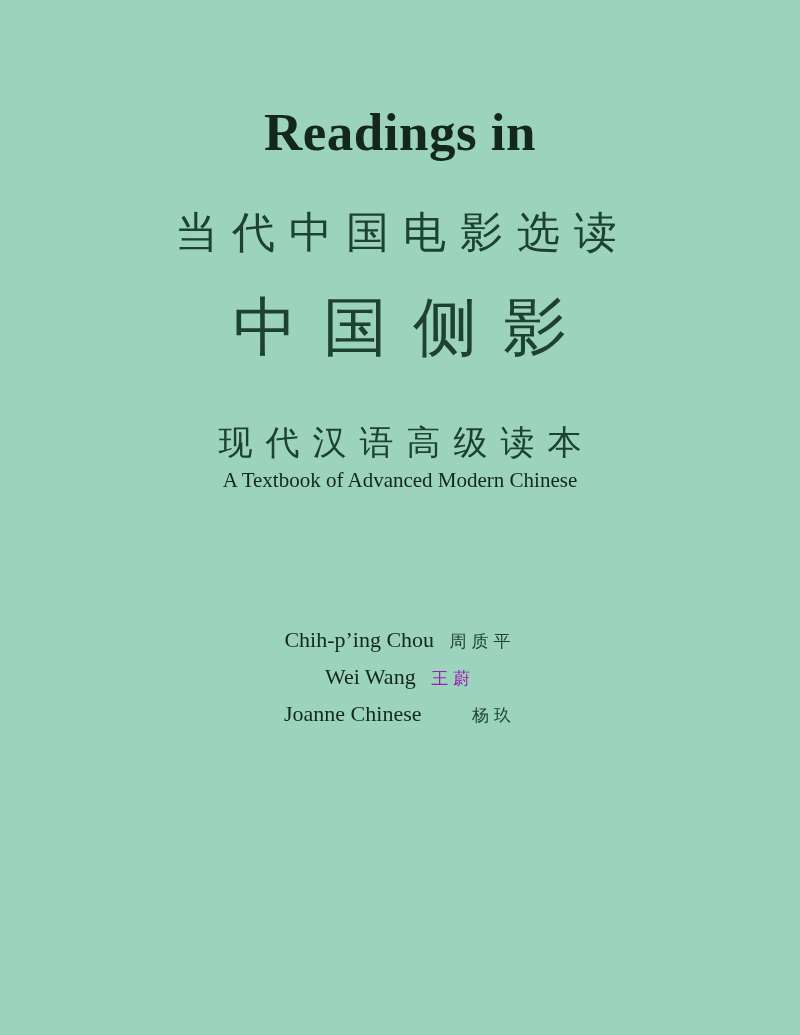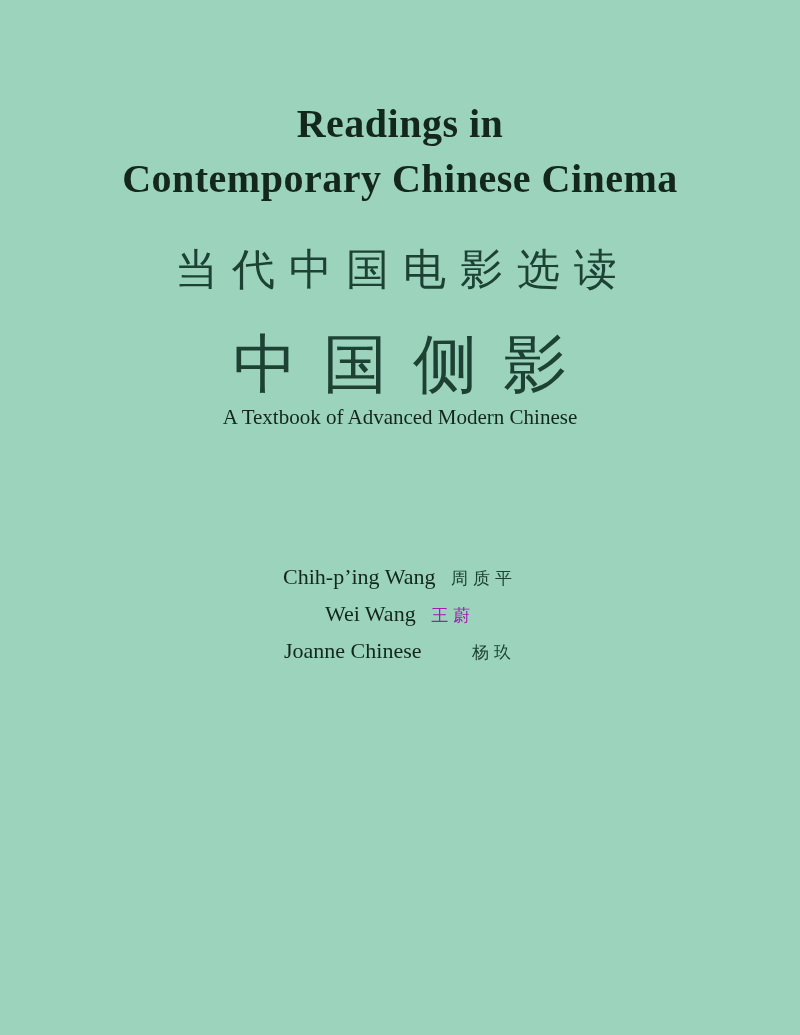--- a/index.html
+++ b/index.html
@@ -12,21 +12,21 @@
     width: 800px;
     height: 1035px;
     margin: 0 auto;
     overflow: hidden;
     text-align: center;
     font-family: "Liberation Serif", serif;
   }
   .title-english {
     margin: 0;
     padding-top: 96px;
-    font-size: 40px;
+    font-size: 53px;
     line-height: 1.38;
     font-weight: bold;
     letter-spacing: 0.5px;
     font-family: "Liberation Serif", serif;
   }
   .cjk {
     font-family: "DejaVu Serif", "DejaVu Sans", serif;
   }
   .chinese-subtitle {
     margin-top: 38px;
@@ -77,33 +77,33 @@
     text-align: center;
   }
 </style>
 </head>
 <body>
 
 <div class="cover" style="background: rgb(155, 211, 189); color: rgb(19, 39, 29);">
 
   <h1 class="title-english">
     <span>Readings in</span><br>
-    <span>Contemporary Chinese Cinema</span>
   </h1>
 
   <div class="chinese-subtitle cjk" style="color: rgb(29, 66, 51);">当代中国电影选读</div>
 
   <div class="chinese-main cjk" style="color: rgb(29, 66, 51); margin-top: 32px;">中国侧影</div>
 
+  <div class="series-chinese cjk" style="color: rgb(29, 66, 51);">现代汉语高级读本</div>
 
   <div class="series-english">A Textbook of Advanced Modern Chinese</div>
 
   <div class="authors">
     <div class="author-row">
-      <span class="author-name">Chih-p’ing Wang</span>
+      <span class="author-name">Chih-p’ing Chou</span>
       <span class="author-cjk cjk" style="color: rgb(29, 66, 51);">周质平</span>
     </div>
     <div class="author-row">
       <span class="author-name">Wei Wang</span>
       <span class="author-cjk cjk" style="color: #a21caf;">王蔚</span>
     </div>
     <div class="author-row">
       <span class="author-name">Joanne Chinese</span>
       <span class="author-cjk cjk" style="color: rgb(29, 66, 51); margin-left: 45px;">杨玖</span>
     </div>

